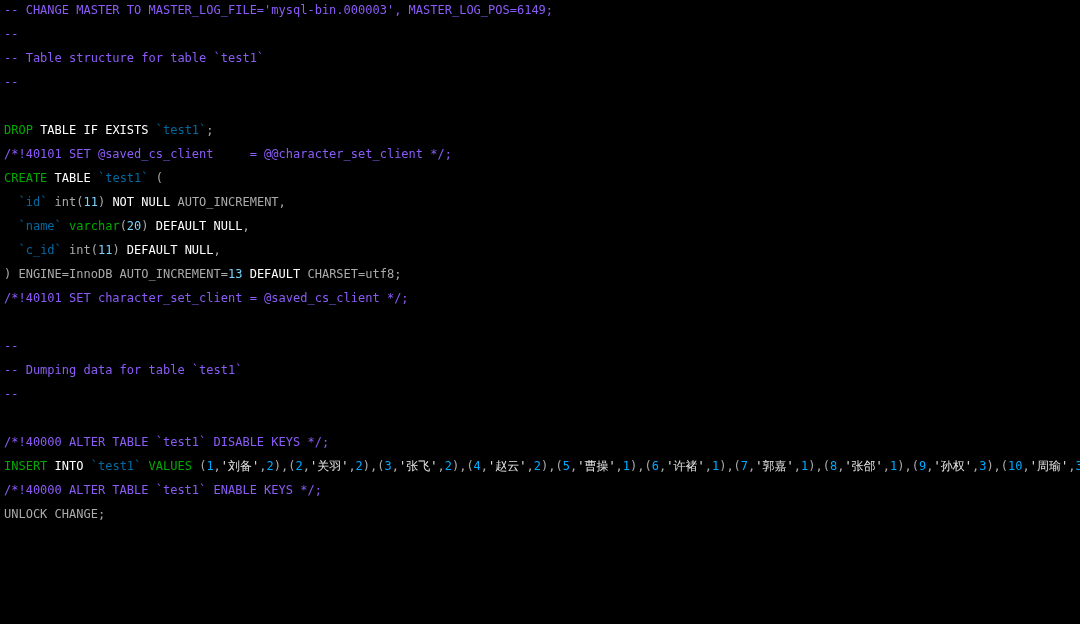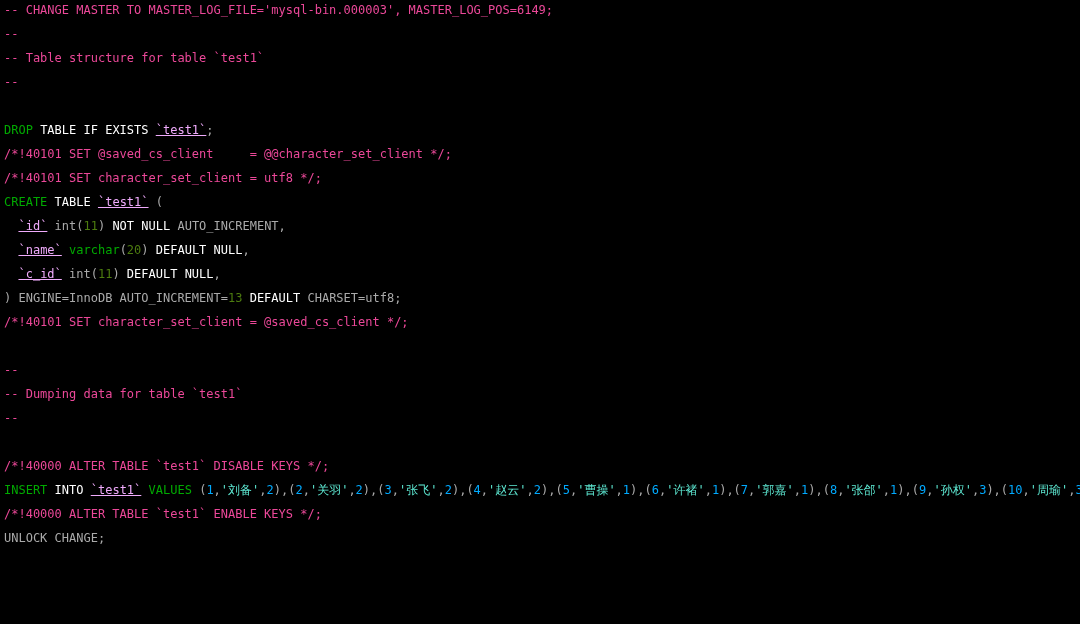--- a/index.html
+++ b/index.html
@@ -13,40 +13,39 @@
   pre.code {
     margin: 0;
     padding: 4px 4px 0 4px;
     font-family: "Consolas", "Menlo", "Monaco", monospace;
     font-size: 12px;
     line-height: 12px;
     white-space: pre;
     color: #00aaff;
   }
   .l { display: block; height: 12px; }
-  .com   { color: #ec4899; }     
+  .com   { color: #8b5cf6; }     
   .kw    { color: #00aa00; }     
   .kw2   { color: #ffffff; }     
-  .id    { color: #f0abfc; text-decoration: underline; }     
+  .id    { color: #0369a1; }     
   .txt   { color: #aaaaaa; }     
-  .num   { color: #4d7c0f; }     
+  .num   { color: #7dd3fc; }     
   .pnum  { color: #00aaff; }     
-  .str   { color: #5eead4; }
+  .str   { color: #e5e5e5; }
 </style>
 </head>
 <body>
 
 <pre class="code"><span class="l"><span class="com">-- CHANGE MASTER TO MASTER_LOG_FILE='mysql-bin.000003', MASTER_LOG_POS=6149;</span></span>
 <span class="l"><span class="com">--</span></span>
 <span class="l"><span class="com">-- Table structure for table `test1`</span></span>
 <span class="l"><span class="com">--</span></span>
 <span class="l"></span>
 <span class="l"><span class="kw">DROP</span> <span class="kw2">TABLE IF EXISTS</span> <span class="id">`test1`</span><span class="txt">;</span></span>
 <span class="l"><span class="com">/*!40101 SET @saved_cs_client     = @@character_set_client */;</span></span>
-<span class="l"><span class="com">/*!40101 SET character_set_client = utf8 */;</span></span>
 <span class="l"><span class="kw">CREATE</span> <span class="kw2">TABLE</span> <span class="id">`test1`</span><span class="txt"> (</span></span>
 <span class="l">  <span class="id">`id`</span><span class="txt"> int(</span><span class="num">11</span><span class="txt">) </span><span class="kw2">NOT</span> <span class="kw2">NULL</span><span class="txt"> AUTO_INCREMENT,</span></span>
 <span class="l">  <span class="id">`name`</span> <span class="kw">varchar</span><span class="txt">(</span><span class="num">20</span><span class="txt">) </span><span class="kw2">DEFAULT NULL</span><span class="txt">,</span></span>
 <span class="l">  <span class="id">`c_id`</span><span class="txt"> int(</span><span class="num">11</span><span class="txt">) </span><span class="kw2">DEFAULT NULL</span><span class="txt">,</span></span>
 <span class="l"><span class="txt">) ENGINE=InnoDB AUTO_INCREMENT=</span><span class="num">13</span> <span class="kw2">DEFAULT</span><span class="txt"> CHARSET=utf8;</span></span>
 <span class="l"><span class="com">/*!40101 SET character_set_client = @saved_cs_client */;</span></span>
 <span class="l"></span>
 <span class="l"><span class="com">--</span></span>
 <span class="l"><span class="com">-- Dumping data for table `test1`</span></span>
 <span class="l"><span class="com">--</span></span>

